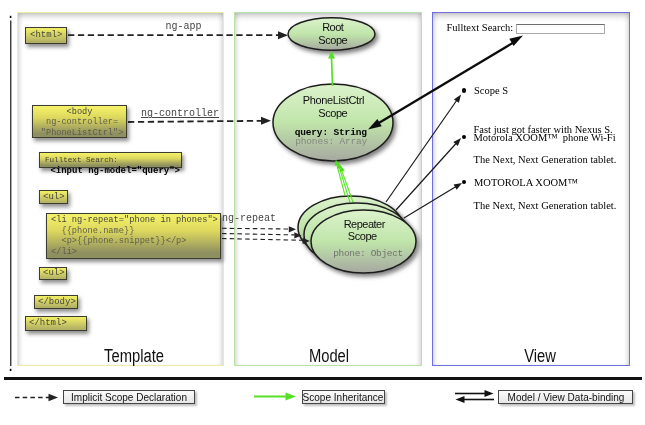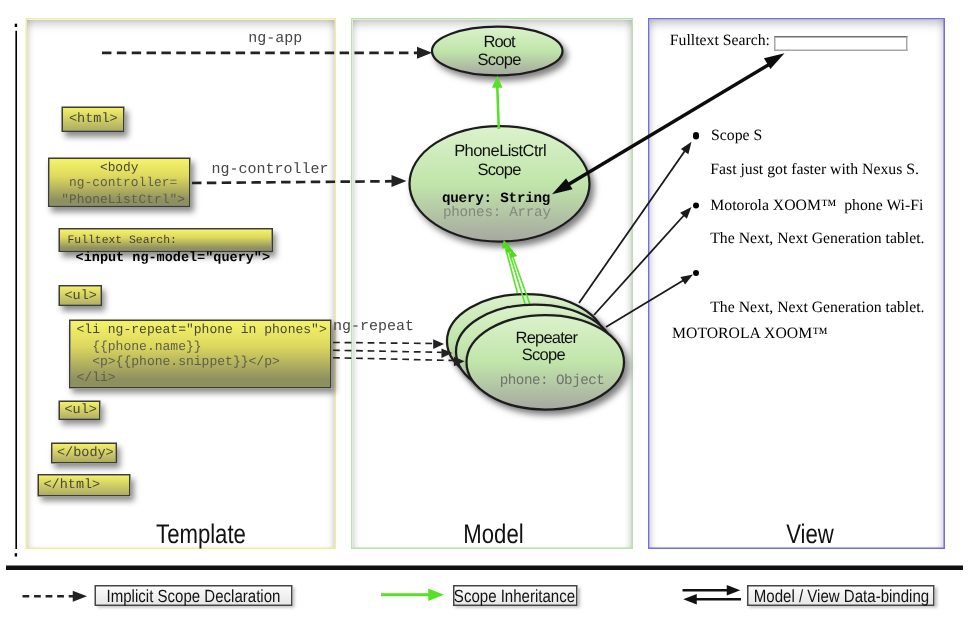--- a/index.html
+++ b/index.html
@@ -34,37 +34,37 @@
 </head>
 <body>
 
 <div class="panel" id="tpl"></div>
 <div class="panel" id="mdl"></div>
 <div class="panel" id="viw"></div>
 <div class="plabel" style="left:64px;">Template</div>
 <div class="plabel" style="left:259px;">Model</div>
 <div class="plabel" style="left:470px;">View</div>
 
-<div class="code" style="left:41px;top:27px;width:42px;height:17px;padding:2px 4px;background:linear-gradient(180deg,#f3f066,#aeac64);margin-top:44px;">&lt;html&gt;</div>
+<div class="code" style="left:25px;top:27px;width:42px;height:17px;padding:2px 4px;background:linear-gradient(180deg,#f3f066,#aeac64);">&lt;html&gt;</div>
 <div class="code" style="left:32px;top:104.5px;width:95px;height:33px;padding:1px 2.5px;font-size:8.6px;text-align:center;">&lt;body
 <span class="dim"> ng-controller=
  "PhoneListCtrl"&gt;</span></div>
 <div class="code" style="left:39px;top:151.5px;width:143px;height:16px;padding:2.5px 5px;"><span style="font-size:7.6px;color:#3f3f33;">Fulltext Search:</span>
 <b style="color:#000;"> &lt;input ng-model="query"&gt;</b></div>
 <div class="code" style="left:39px;top:189.5px;width:29px;height:14px;padding:1px 3px;background:linear-gradient(180deg,#f3f066,#b2b065);">&lt;ul&gt;</div>
 <div class="code" style="left:46px;top:212.5px;width:175px;height:46.5px;padding:1.5px 4px;font-size:8.7px;">&lt;li ng-repeat="phone in phones"&gt;
 <span class="dim">  {{phone.name}}
   &lt;p&gt;{{phone.snippet}}&lt;/p&gt;
 &lt;/li&gt;</span></div>
 <div class="code" style="left:39px;top:266.5px;width:28px;height:13.5px;padding:0.5px 3px;background:linear-gradient(180deg,#f3f066,#b2b065);">&lt;ul&gt;</div>
 <div class="code" style="left:34px;top:294.5px;width:44px;height:14px;padding:1px 3px;background:linear-gradient(180deg,#f3f066,#adab64);">&lt;/body&gt;</div>
 <div class="code" style="left:25px;top:316px;width:62px;height:15px;padding:1px 3px;background:linear-gradient(180deg,#f3f066,#adab64);">&lt;/html&gt;</div>
 
 <div class="ngl" style="left:165.5px;top:21.3px;">ng-app</div>
-<div class="ngl" style="left:141px;top:108.3px;">ng-controller</div>
+<div class="ngl" style="left:141px;top:108.3px;text-decoration:underline;">ng-controller</div>
 <div class="ngl" style="left:222px;top:213px;">ng-repeat</div>
 
 <svg width="645" height="425" viewBox="0 0 645 425">
   <defs>
     <linearGradient id="eg" x1="0" y1="0" x2="0" y2="1">
       <stop offset="0" stop-color="#dcf2cc"></stop>
       <stop offset="0.5" stop-color="#c0e5aa"></stop>
       <stop offset="1" stop-color="#a6a8a0"></stop>
     </linearGradient>
     <filter id="ds" x="-30%" y="-30%" width="170%" height="170%">
@@ -142,26 +142,26 @@
     <polygon points="368,129.5 381.7,126.2 377.4,119" stroke="none"></polygon>
     <polygon points="523,35.5 513.6,46 509.3,38.8" stroke="none"></polygon>
   </g>
 </svg>
 
 <div class="vtext" style="left:446.5px;top:22.3px;">Fulltext Search:</div>
 <div style="position:absolute;left:515.5px;top:23.8px;width:87px;height:8.3px;background:#fff;border:1px solid #a8a8a8;border-top-color:#6e6e6e;"></div>
 
 <div class="bullet" style="left:461.5px;top:88.3px;"></div>
 <div class="vtext" style="left:474px;top:85.3px;">Scope S</div>
-<div class="vtext" style="left:473.5px;top:108px;text-align:center;">Fast just got faster with Nexus S.</div>
+<div class="vtext" style="left:473.5px;top:124px;text-align:center;">Fast just got faster with Nexus S.</div>
 <div class="bullet" style="left:461.5px;top:134.6px;"></div>
 <div class="vtext" style="left:473.5px;top:131.6px;">Motorola XOOM™  phone Wi-Fi</div>
 <div class="vtext" style="left:473.5px;top:154.2px;">The Next, Next Generation tablet.</div>
 <div class="bullet" style="left:461.5px;top:180.1px;"></div>
-<div class="vtext" style="left:448px;top:177.1px;margin-top:40px;">MOTOROLA XOOM™</div>
+<div class="vtext" style="left:474px;top:177.1px;">MOTOROLA XOOM™</div>
 <div class="vtext" style="left:473.5px;top:200px;">The Next, Next Generation tablet.</div>
 
 <div style="position:absolute;left:4px;top:377.4px;width:638px;height:2.2px;background:#111;"></div>
 
 <svg width="645" height="425" viewBox="0 0 645 425" style="pointer-events:none;">
   <g stroke="#222" stroke-width="1.6" fill="#222">
     <line x1="15" y1="397.5" x2="51" y2="397.5" stroke-dasharray="4.5,3.2"></line>
     <polygon points="58,397.5 48.5,393.8 48.5,401.2" stroke="none"></polygon>
   </g>
   <g stroke="#57e126" stroke-width="2" fill="#57e126">
@@ -174,15 +174,15 @@
     <line x1="494" y1="399.5" x2="463" y2="399.5"></line>
     <polygon points="455.5,399.5 464.5,396 464.5,403" stroke="none"></polygon>
   </g>
 </svg>
 <div class="lbox" style="left:63px;width:131.5px;">
     <span>Implicit Scope Declaration</span>
   </div>
 <div class="lbox" style="left:301.5px;width:83px;">
     <span>Scope Inheritance</span>
   </div>
-<div class="lbox" style="left:498px;width:125px;">
+<div class="lbox" style="left:498px;width:135px;">
     <span>Model / View Data-binding</span>
   </div>
 
 </body></html>

